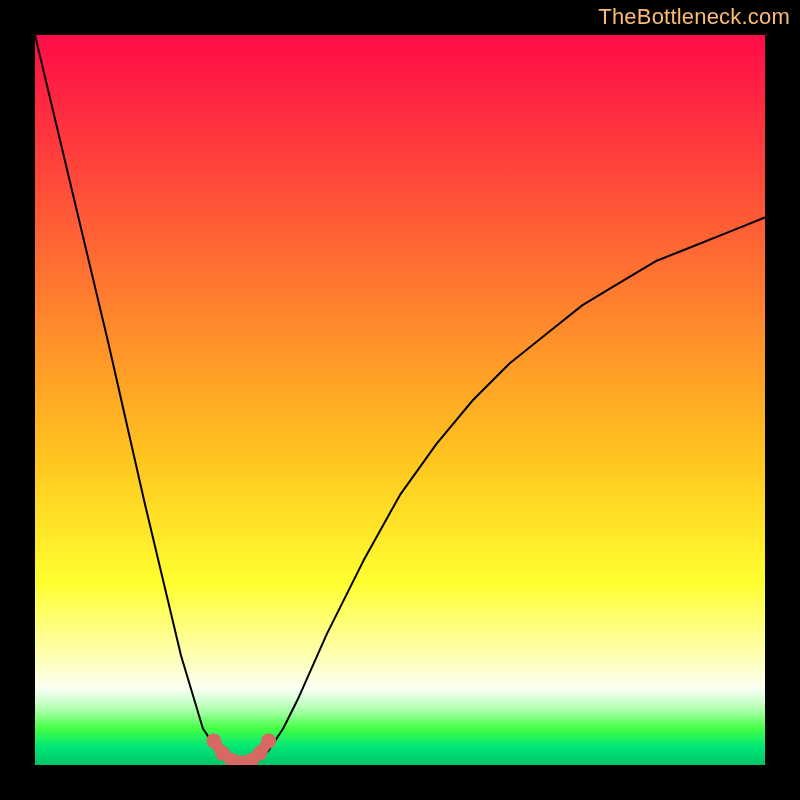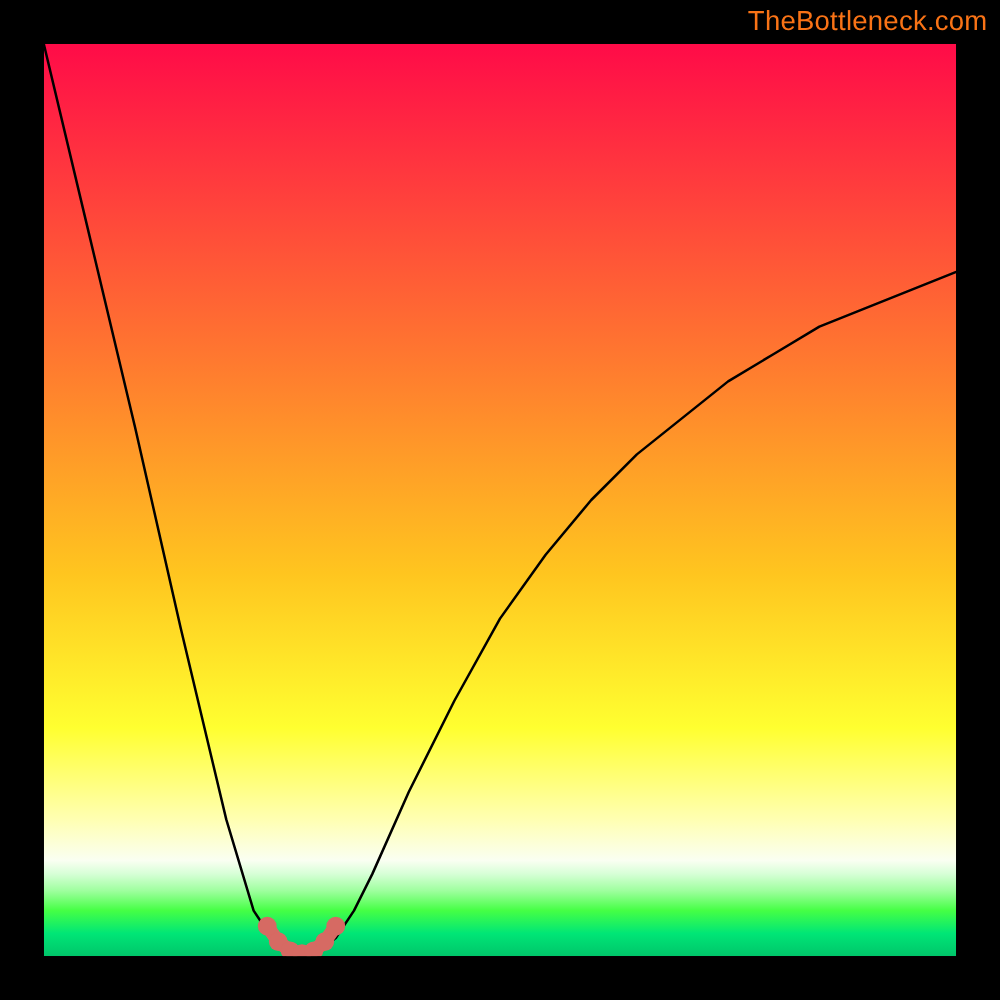--- a/index.html
+++ b/index.html
@@ -22,21 +22,21 @@
     position: absolute;
     left: 0; top: 0; right: 0; bottom: 0;
   }
   .watermark {
     position: absolute;
     top: 4px;
     right: 10px;
     font-family: Arial, Helvetica, sans-serif;
     font-size: 22px;
     font-weight: 500;
-    color: #f97316;
+    color: #fdba74;
     letter-spacing: 0.2px;
   }
   .curve-svg {
     position: absolute;
     left: 0; top: 0;
     width: 730px;
     height: 730px;
   }
   .dot {
     fill: #d66a63;

